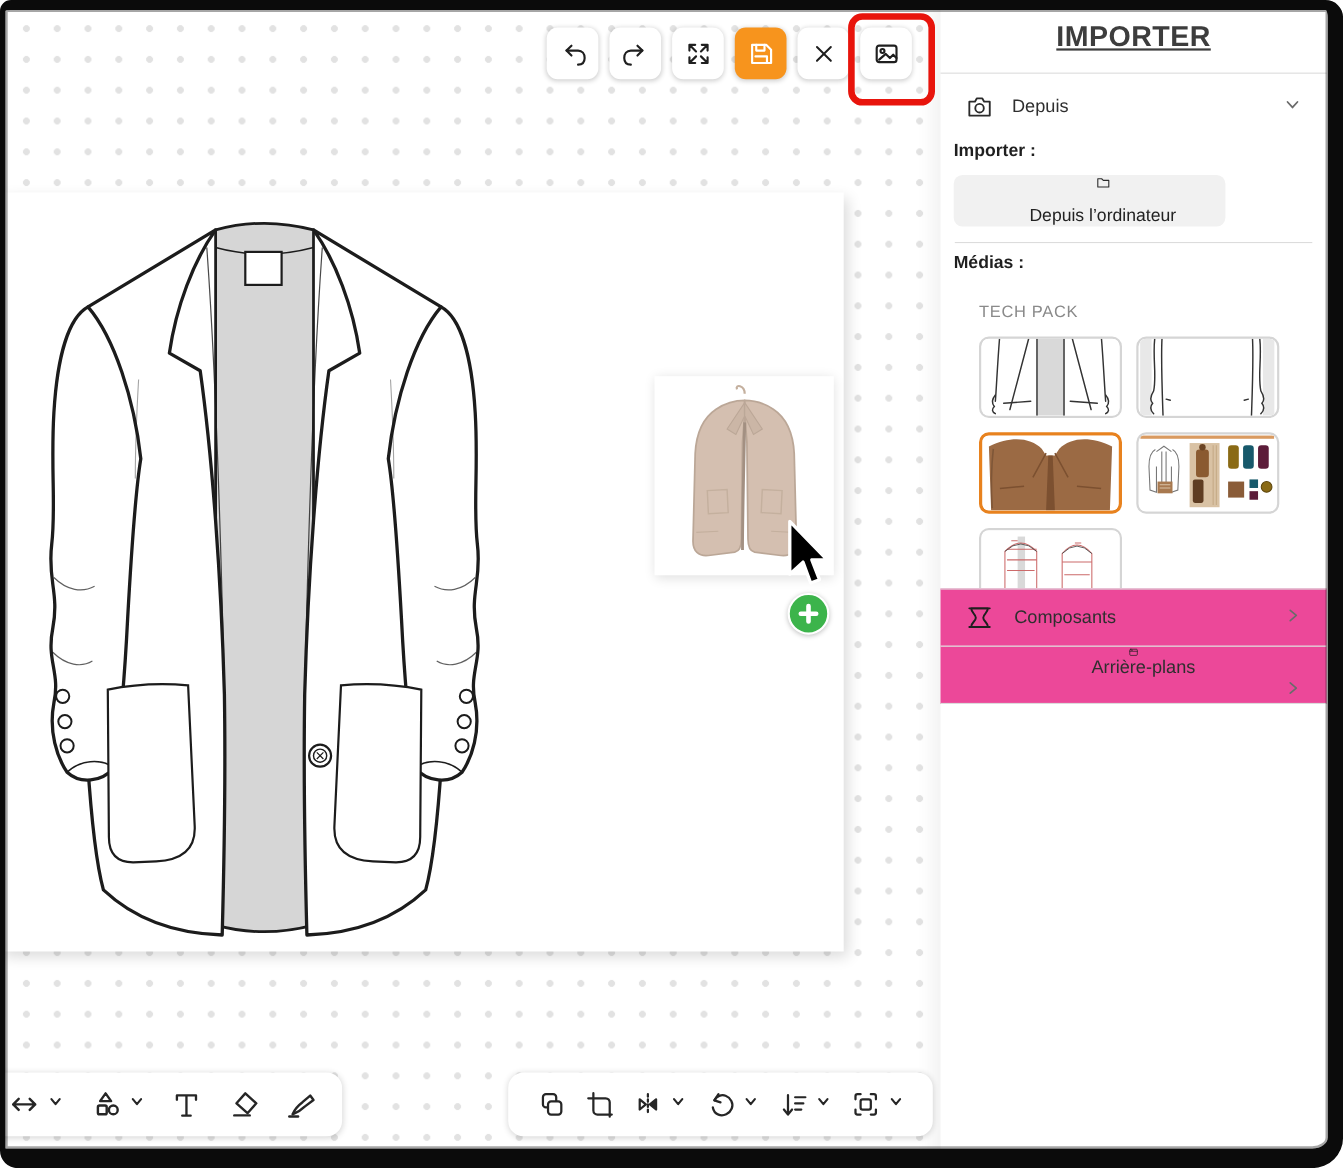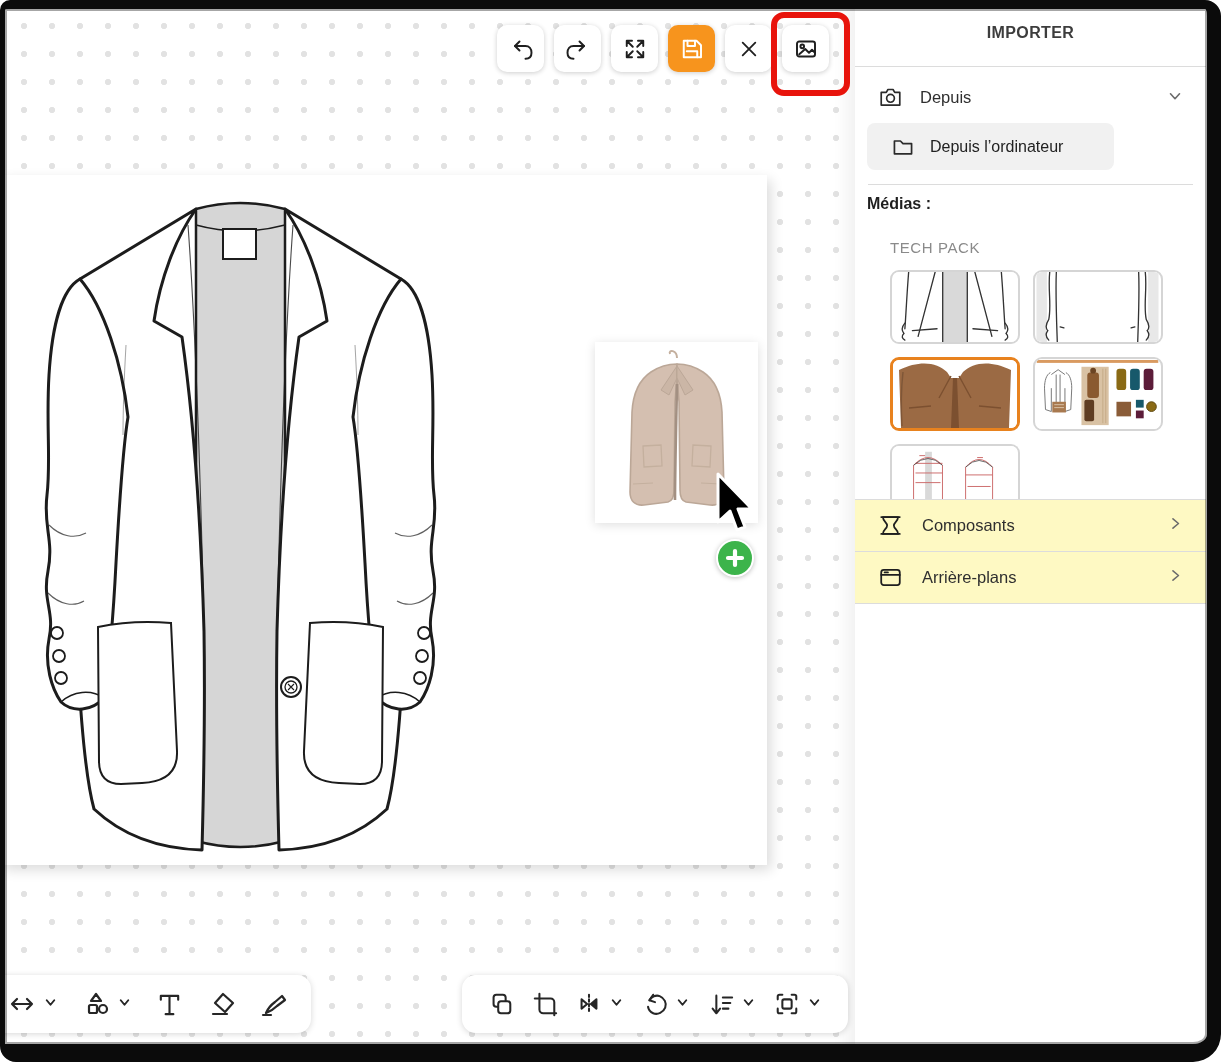--- a/index.html
+++ b/index.html
@@ -30,42 +30,42 @@
         box-shadow:0 1px 6px rgba(0,0,0,.16);display:flex;align-items:center;z-index:20;}
   .bbar.left{left:-16px;padding:0 24px;gap:24px;}
   .bbar.right{left:462px;padding:0 26px;gap:18px;}
   .tool{display:flex;align-items:center;gap:7px;}
   .tool svg{stroke:#262626;fill:none;stroke-width:2.2;stroke-linecap:round;stroke-linejoin:round;}
   .chev svg{stroke-width:2.6;}
   
   .sidebar{position:absolute;left:855px;top:0;width:351px;height:100%;background:#fff;
            box-shadow:-8px 0 16px rgba(0,0,0,.06);z-index:5;}
   .sb-header{height:66px;display:flex;align-items:center;justify-content:center;
-             border-bottom:1px solid #dcdcdc;font-size:16px;font-weight:700;color:#3d3d3d;letter-spacing:.4px;}
+             border-bottom:1px solid #dcdcdc;font-size:26px;font-weight:700;color:#3d3d3d;letter-spacing:.4px;text-decoration:underline;}
   .sb-row{display:flex;align-items:center;padding:17px 22px 8px 22px;}
   .sb-row svg{stroke:#2b2b2b;fill:none;stroke-width:2;stroke-linecap:round;stroke-linejoin:round;}
   .sb-row .lbl{margin-left:16px;font-size:16.5px;color:#2f2f2f;}
   .sb-row .chev-r{margin-left:auto;}
   .sb-row .chev-r svg{stroke:#6b6b6b;}
   .sb-heading{font-weight:700;font-size:16px;color:#1f1f1f;padding:10px 22px 8px 12px;margin-left:0;}
   .imp-btn{margin:4px 0 10px 12px;width:247px;height:47px;background:#f1f1f1;border-radius:8px;
-           display:flex;align-items:center;padding-left:24px;box-sizing:border-box;gap:15px;}
+           display:flex;align-items:center;padding-left:24px;box-sizing:border-box;gap:15px;flex-direction:column;}
   .imp-btn svg{stroke:#2b2b2b;fill:none;stroke-width:2;stroke-linecap:round;stroke-linejoin:round;}
   .imp-btn .lbl{font-size:16px;color:#222;}
   .sb-divider{border-top:1px solid #dcdcdc;margin:14px 13px 0 13px;}
   .techpack-h{font-weight:400;font-size:15px;color:#8a8a8a;letter-spacing:.6px;padding:18px 0 6px 35px;}
   .thumb-grid{padding:8px 0 0 35px;display:grid;grid-template-columns:130px 129px;grid-column-gap:13px;grid-row-gap:13px;}
   .thumb{width:130px;height:74px;border:2px solid #d5d5d5;border-radius:9px;overflow:hidden;
          box-sizing:border-box;background:#fff;}
   .thumb.sel{border:3px solid #E8821E;}
   .thumb.clip{height:55px;border-bottom:none;border-radius:9px 9px 0 0;}
   .sb-nav{margin-top:0;}
   .sb-nav-row{height:51px;display:flex;align-items:center;border-top:1px solid #dcdcdc;
-              padding:0 22px;background:#fef9c3;position:relative;}
-  .sb-nav-row:last-child{border-bottom:1px solid #dcdcdc;}
+              padding:0 22px;background:#ec4899;position:relative;}
+  .sb-nav-row:last-child{border-bottom:1px solid #dcdcdc;flex-direction:column;}
   .sb-nav-row svg{stroke:#1f1f1f;fill:none;stroke-width:2.1;stroke-linecap:round;stroke-linejoin:round;}
   .sb-nav-row .lbl{margin-left:18px;font-size:16.5px;color:#2f2f2f;}
   .sb-nav-row .chev-r{margin-left:auto;}
   .sb-nav-row .chev-r svg{stroke:#6b6b6b;}
   
   .float-card{position:absolute;left:595px;top:342px;width:163px;height:181px;background:#fff;
               box-shadow:0 2px 10px rgba(0,0,0,.13);z-index:10;}
   .plus-btn{position:absolute;left:716px;top:539px;width:38px;height:38px;border-radius:50%;
             background:#3CB44B;border:2.5px solid #fff;box-sizing:border-box;z-index:12;
             box-shadow:0 1px 5px rgba(0,0,0,.25);display:flex;align-items:center;justify-content:center;}
@@ -288,20 +288,21 @@
         <circle cx="16" cy="17" r="4.6"></circle>
       </svg>
       <span class="lbl">Depuis</span>
       <span class="chev-r">
         <svg width="18" height="18" viewBox="0 0 20 20">
             <path d="M5,7.5 L10,13 L15,7.5" stroke-width="1.8"></path>
           </svg>
       </span>
     </div>
 
+    <div class="sb-heading">Importer :</div>
 
     <div class="imp-btn">
       <svg width="24" height="24" viewBox="0 0 28 28">
         <path d="M4,7 H11 L14,10 H24 V22 H4 Z" stroke-linejoin="round"></path>
       </svg>
       <span class="lbl">Depuis l’ordinateur</span>
     </div>
 
 
     <div class="sb-divider"></div>

